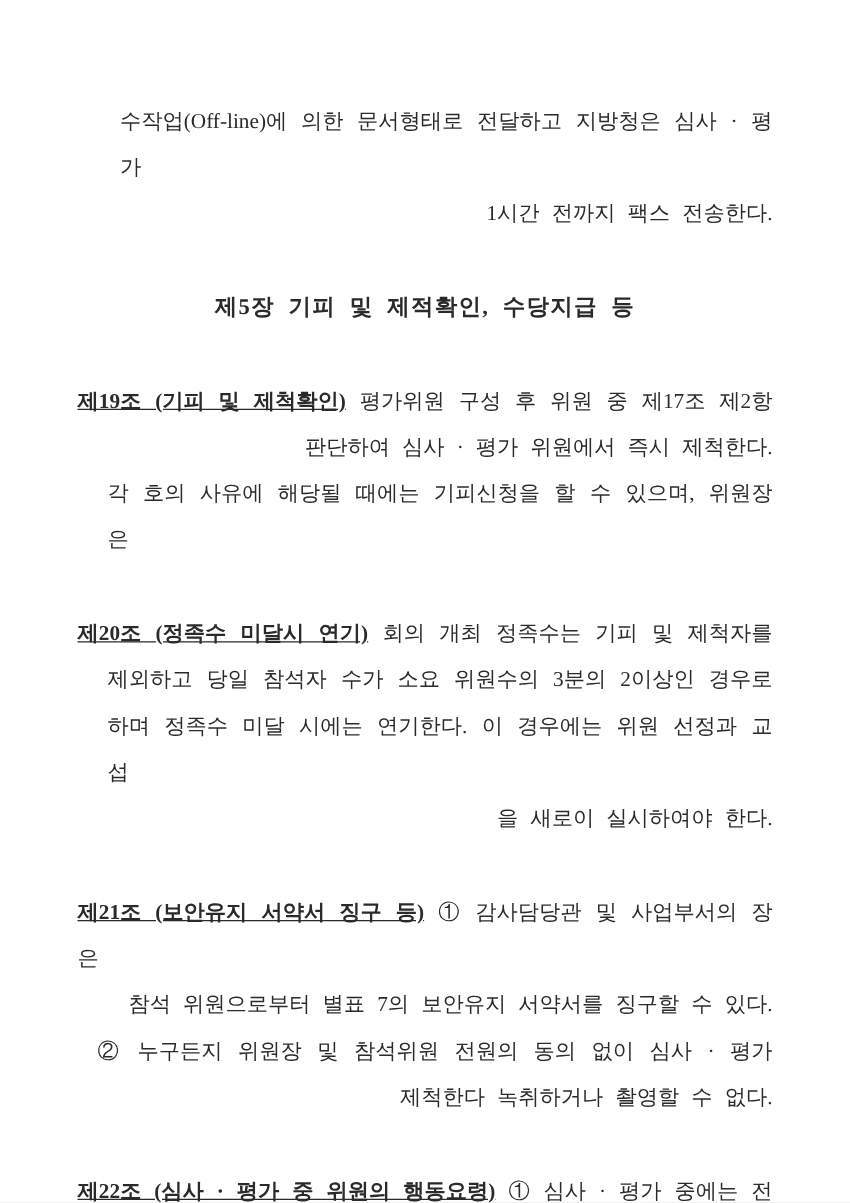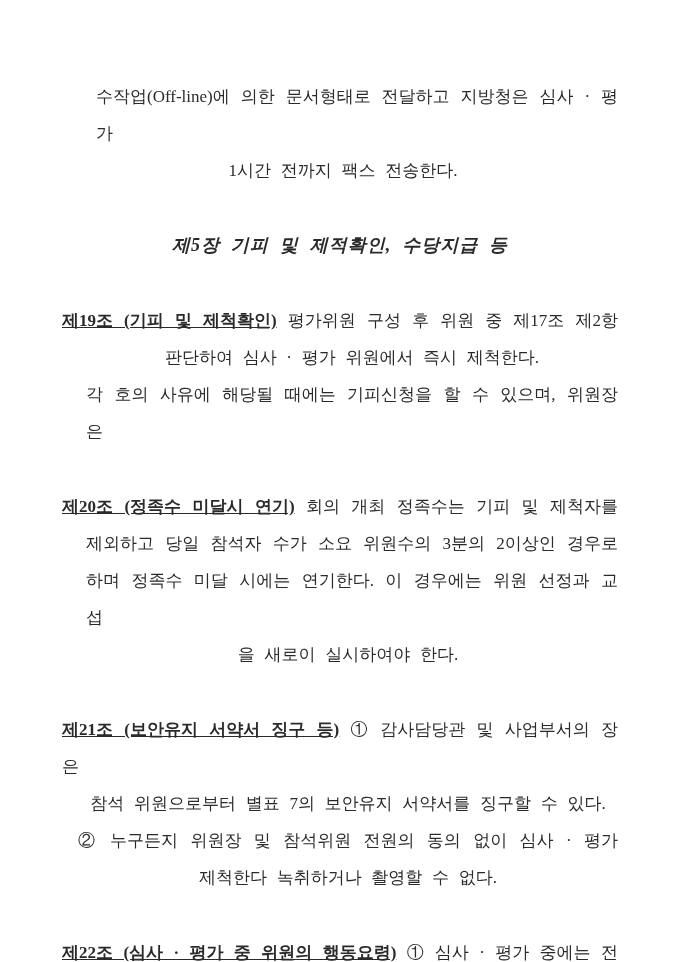--- a/index.html
+++ b/index.html
@@ -11,37 +11,36 @@
     box-sizing:border-box;
     padding:0 62px;
     overflow:hidden;
     font-family:"Liberation Serif","DejaVu Serif",serif;
     font-size:17px;
     line-height:37px;
     color:#2a2a2a;
     word-spacing:0.32em;
   }
   .line{
-    text-align:center;
+    text-align:right;
     white-space:nowrap;
   }
   .jfull{
     white-space:normal;
     text-align:justify;
     text-align-last:justify;
   }
   .b{font-weight:bold;text-decoration:underline;}
   .p1{margin-top:78px;}
   .chapter{
     margin-top:38px;
     text-align:center;
     font-weight:bold;
     font-size:18px;
     letter-spacing:1px;
-    font-style:italic;
   }
   .article{margin-top:38px;}
   .ind6{padding-left:6px;}
   .ind16{padding-left:16px;}
   .ind24{padding-left:24px;}
   .ind34{padding-left:34px;}
 </style>
 </head>
 <body>
 

